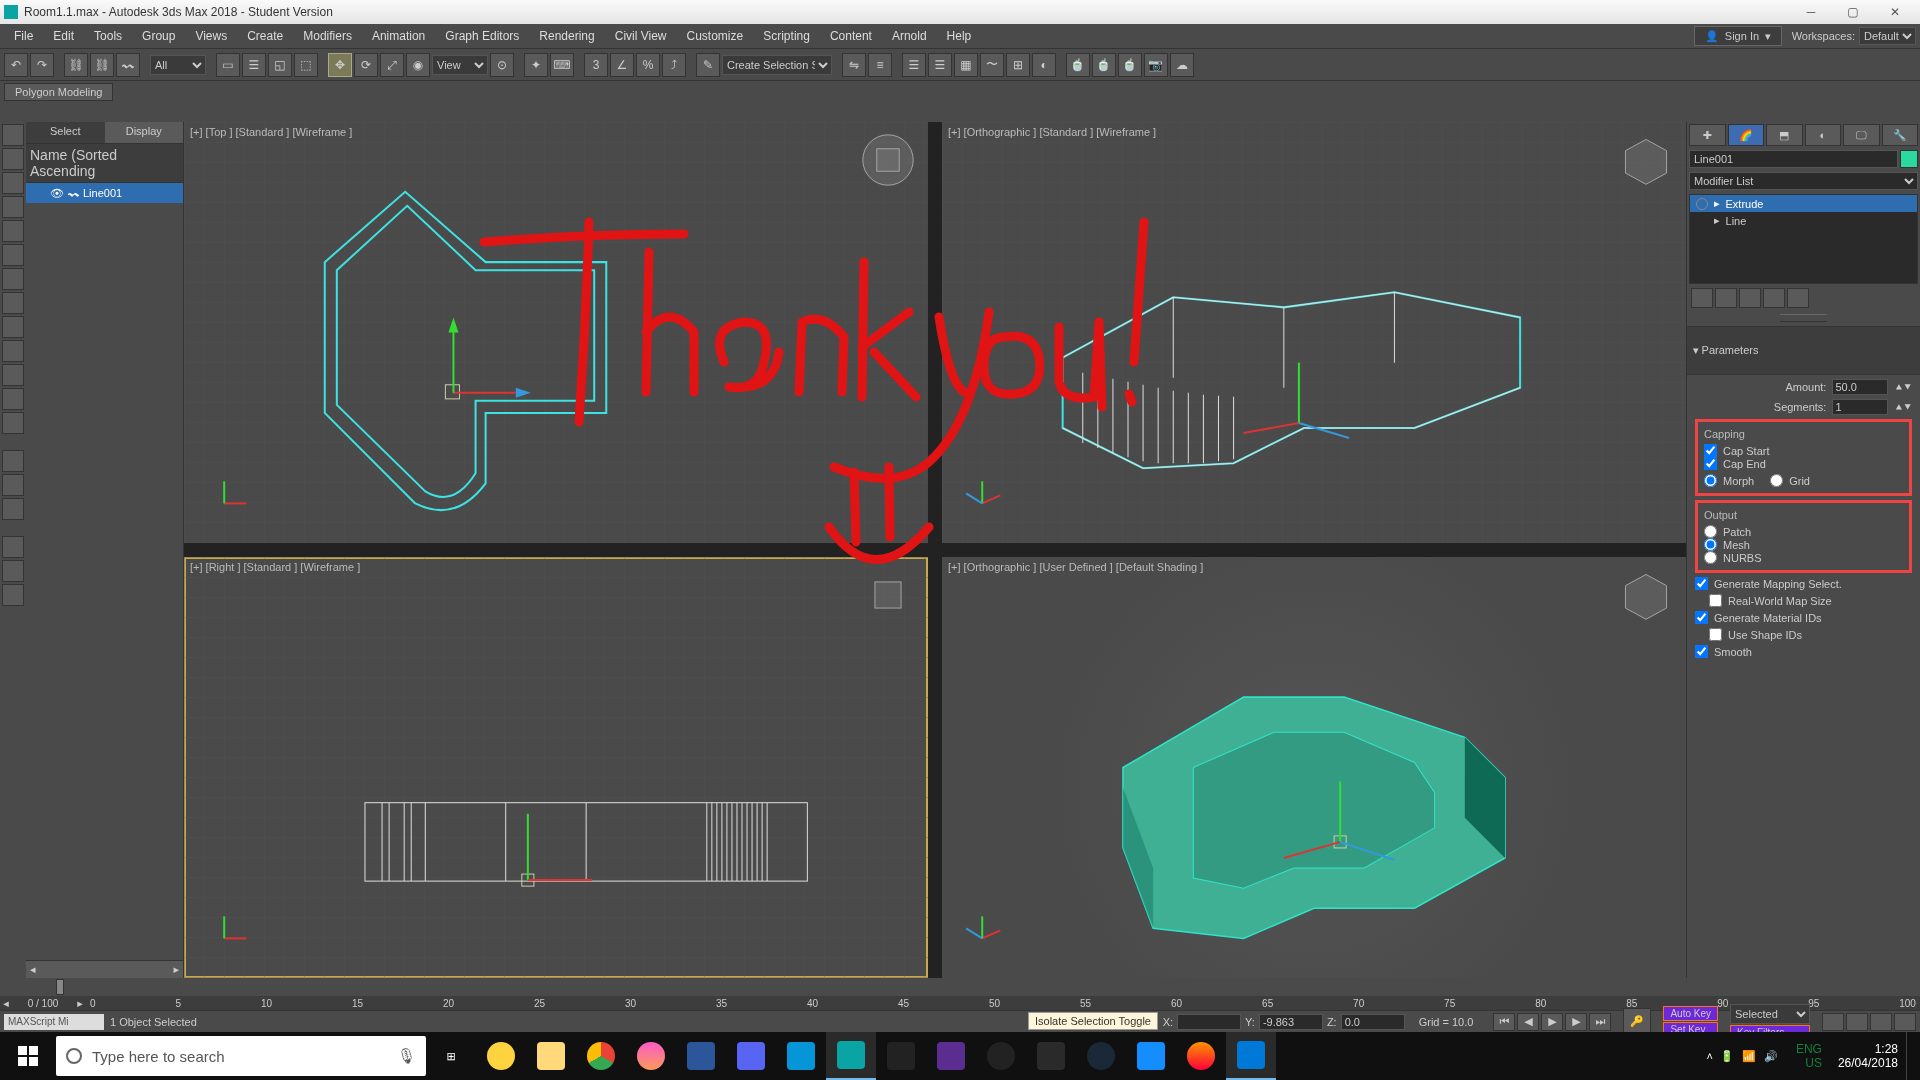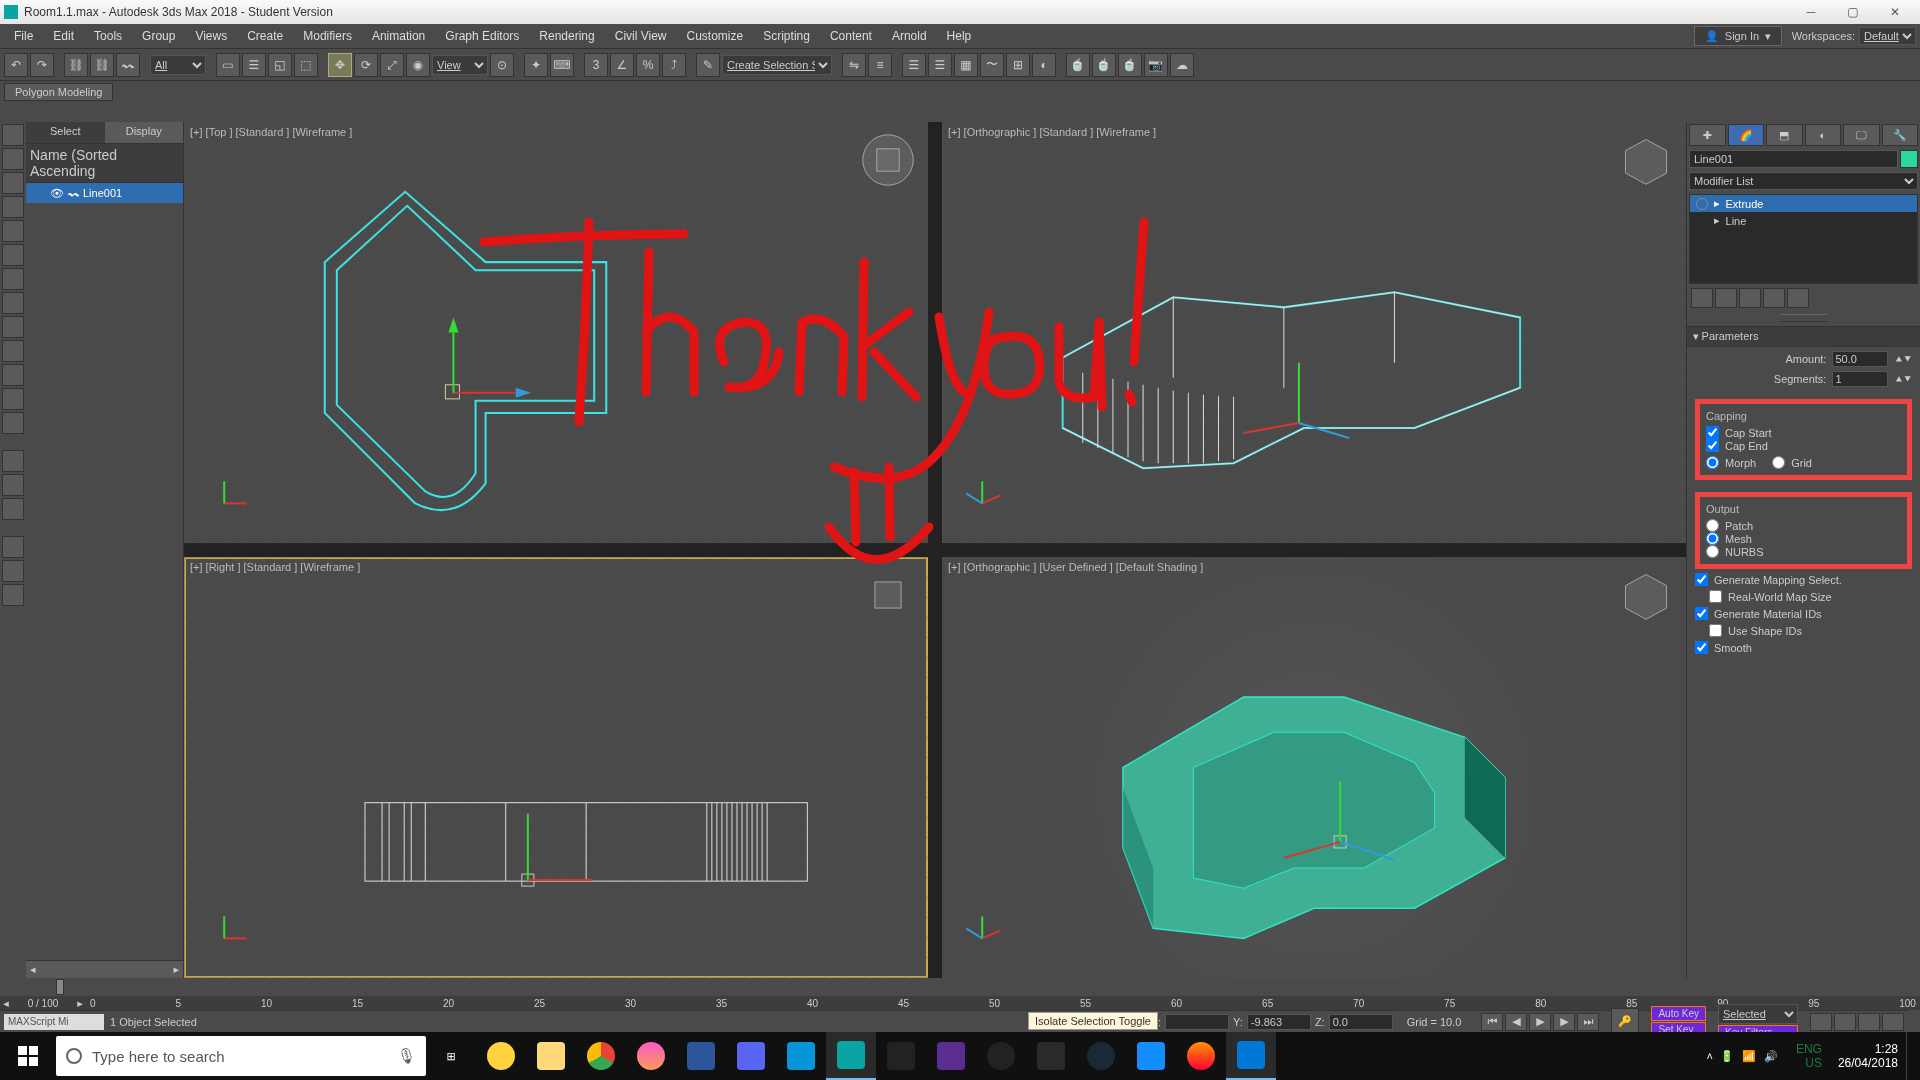--- a/index.html
+++ b/index.html
@@ -16,21 +16,21 @@
 .menubar .menuitem { padding: 3px 10px; color: #ddd; font-size: 12px; }
 .menubar .menuspacer { flex: 1; }
 .signin { display: flex; align-items: center; gap: 6px; padding: 0 10px; border: 1px solid #666; height: 20px; background: #3d3d3d; }
 .workspaces { display: flex; align-items: center; gap: 4px; margin-left: 10px; }
 .workspaces select { background: #3a3a3a; color: #ccc; border: 1px solid #555; font-size: 11px; height: 18px; }
 
 
 .maintoolbar { height: 32px; background: #4a4a4a; border-top: 1px solid #333; display: flex; align-items: center; padding: 0 4px; gap: 2px; }
 .tbtn { width: 24px; height: 24px; background: #5a5a5a; border: 1px solid #333; display: flex; align-items: center; justify-content: center; color: #ccc; font-size: 12px; }
 .tbtn.active { background: #7a7a58; border-color: #aa8; }
-.tsel { background: #3a3a3a; color: #ccc; border: 1px solid #555; height: 20px; font-size: 11px; text-decoration: underline; }
+.tsel { background: #3a3a3a; color: #ccc; border: 1px solid #555; height: 20px; font-size: 11px; }
 .tsep { width: 6px; }
 
 
 .ribbon { height: 42px; background: #4a4a4a; border-top: 1px solid #333; display: flex; flex-direction: column; }
 .ribbon-tabs { height: 20px; display: flex; align-items: center; gap: 0; }
 .ribbon-tab { padding: 2px 16px; color: #ccc; background: #5a5a5a; border: 1px solid #333; font-size: 11px; }
 .ribbon-tab.active { background: #3d3d3d; }
 .ribbon-panel { height: 22px; display: flex; align-items: center; padding: 0 4px; }
 .ribbon-panel .panelname { padding: 2px 10px; background: #5a5a5a; border: 1px solid #333; font-size: 11px; }
 
@@ -86,39 +86,39 @@
 .objname input { flex: 1; background: #2a2a2a; border: 1px solid #555; color: #ccc; padding: 2px 4px; font-size: 11px; height: 18px; }
 .objname .colorswatch { width: 18px; height: 18px; background: #2bd8a0; border: 1px solid #333; }
 .modlist { padding: 2px; }
 .modlist select { width: 100%; background: #2a2a2a; color: #ccc; border: 1px solid #555; font-size: 11px; height: 18px; }
 .modstack { margin: 2px; border: 1px solid #333; background: #2a2a2a; height: 90px; }
 .modstack .row { padding: 2px 6px; display: flex; align-items: center; gap: 6px; font-size: 11px; }
 .modstack .row.sel { background: #2d6db0; color: #fff; }
 .modstack .eye { width: 12px; height: 12px; border: 1px solid #888; border-radius: 50%; display:inline-block; }
 .stackbtns { display: flex; gap: 2px; padding: 2px 4px; }
 .stackbtns .sbtn { width: 22px; height: 20px; background: #5a5a5a; border: 1px solid #333; }
-.rollout-hdr { background: #3d3d3d; padding: 3px 6px; font-size: 11px; border-top: 1px solid #333; border-bottom: 1px solid #333; }
+.rollout-hdr { background: #3d3d3d; padding: 17px 6px; font-size: 11px; border-top: 1px solid #333; border-bottom: 1px solid #333; }
 .params { padding: 4px 8px; display: flex; flex-direction: column; gap: 4px; font-size: 11px; }
 .params .prow { display: flex; align-items: center; gap: 6px; }
 .params .prow label { flex: 1; text-align: right; }
 .params .spinner { width: 56px; background: #2a2a2a; border: 1px solid #555; color: #ccc; padding: 1px 2px; font-size: 11px; height: 16px; }
-.params .grp { border: 5px solid #ef4444; padding: 6px; margin-top: 8px; }
+.params .grp { border: 3px solid #ef4444; padding: 6px; margin-top: 0; }
 .params .grptitle { font-size: 11px; color: #bbb; margin-bottom: 4px; }
 .params .chk { display: flex; align-items: center; gap: 6px; }
 .params .radio { display: flex; align-items: center; gap: 6px; }
 
 
 .timeline { position: absolute; left: 0; right: 0; bottom: 70px; height: 14px; background: #3d3d3d; display: flex; align-items: center; }
 .timeline .tnum { width: 62px; text-align: center; font-size: 10px; }
 .timeline .ticks { flex: 1; display: flex; justify-content: space-between; padding: 0 4px; font-size: 10px; }
 .trackslider { position: absolute; left: 0; right: 0; bottom: 84px; height: 18px; background: #4a4a4a; display:flex; align-items:center; }
 .trackslider .handle { margin-left: 56px; width: 8px; height: 16px; background: #888; border:1px solid #333; }
 
 
-.status { position: absolute; left: 0; right: 12px; bottom: 48px; height: 22px; background: #4a4a4a; border-top: 1px solid #333; display: flex; align-items: center; gap: 6px; padding: 0 4px; font-size: 11px; }
+.status { position: absolute; left: 0; right: 0; bottom: 48px; height: 22px; background: #4a4a4a; border-top: 1px solid #333; display: flex; align-items: center; gap: 6px; padding: 0 4px; font-size: 11px; }
 .status .maxscript { width: 100px; height: 16px; background: #ddd; color: #555; padding: 0 4px; display:flex; align-items:center; font-size:10px; }
 .status .seltxt { min-width: 120px; }
 .status .coords { display: flex; gap: 4px; align-items: center; margin-left: auto; }
 .status .coords .cfield { width: 64px; background: #2a2a2a; border: 1px solid #555; color: #ccc; padding: 1px 3px; font-size: 11px; }
 .animctrl { display: flex; gap: 2px; margin-left: 6px; }
 .animctrl .abtn { width: 22px; height: 18px; background: #5a5a5a; border: 1px solid #333; display:flex;align-items:center;justify-content:center; }
 .keybtns { display: flex; flex-direction: column; gap: 1px; margin-left: 6px; }
 .keybtns .kb { padding: 1px 6px; background: #6d28d9; border: 1px solid #f97316; font-size: 10px; }
 .navbtns { display: flex; gap: 2px; margin-left: 6px; }
 .navbtns .nbtn { width: 22px; height: 18px; background: #5a5a5a; border: 1px solid #333; }

